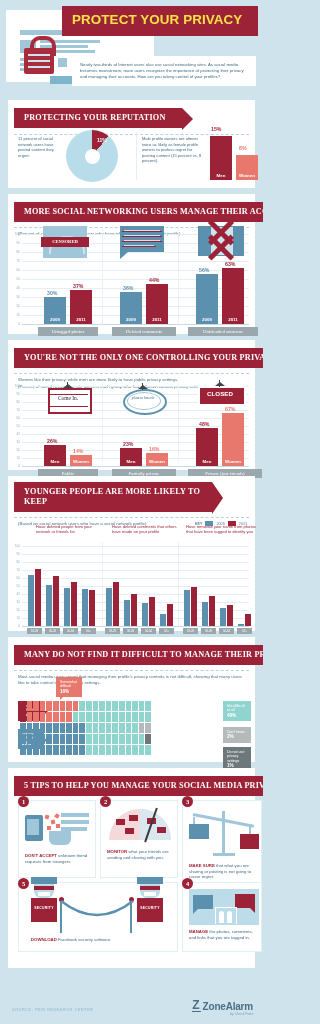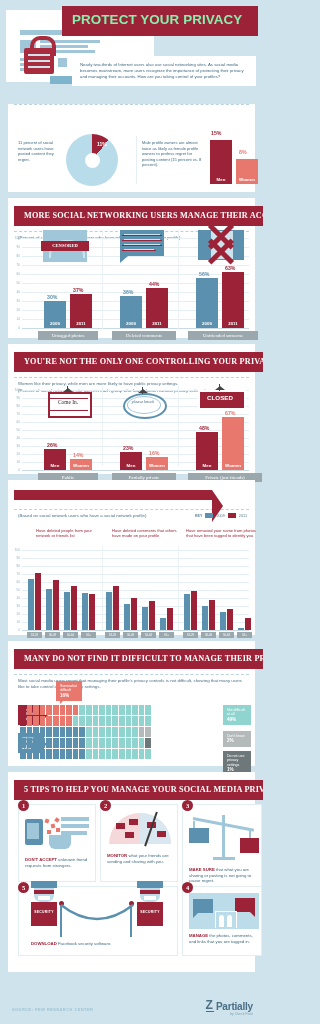--- a/index.html
+++ b/index.html
@@ -42,21 +42,21 @@
   .browserbar{position:absolute;left:14px;top:20px;width:125px;height:5px;background:#9fc6d9;}
   .bl{position:absolute;background:#9fc6d9;}
   .lockIcon{position:absolute;left:24px;top:48px;width:30px;height:26px;background:#a82c3e;border-radius:2px;}
   .lockShackle{position:absolute;left:30px;top:36px;width:18px;height:16px;border:4px solid #a82c3e;border-bottom:none;border-radius:10px 10px 0 0;}
   .lockLine{position:absolute;background:#cfe3ec;height:2px;left:28px;width:22px;}
   .titleBlock{
     position:absolute;left:62px;top:6px;width:196px;background:#9c2337;
     padding:7px 8px 9px 10px;box-sizing:border-box;
   }
   .t1{font-family:"Liberation Sans",sans-serif;font-weight:bold;color:#ffffff;font-size:11.2px;letter-spacing:.2px;line-height:12px;}
-  .t2{font-family:"Liberation Sans",sans-serif;font-weight:bold;color:#86efac;font-size:13.4px;letter-spacing:.1px;line-height:14px;}
+  .t2{font-family:"Liberation Sans",sans-serif;font-weight:bold;color:#fde047;font-size:13.4px;letter-spacing:.1px;line-height:14px;}
   .titleTail{position:absolute;left:78px;top:56px;width:0;height:0;border-left:12px solid #9c2337;border-bottom:9px solid transparent;}
   .titleTail2{position:absolute;right:10px;top:56px;width:0;height:0;border-right:10px solid #9c2337;border-bottom:8px solid transparent;}
   .introBox{position:absolute;left:72px;top:56px;width:184px;background:#fff;padding:6px 8px;box-sizing:border-box;}
   .introTxt{font-size:4.3px;line-height:6.1px;color:#3e6a82;}
 
   
   .donut{width:52px;height:52px;border-radius:50%;
     background:conic-gradient(#9c2337 0 11%, #b8dcea 11% 100%);
     position:relative;}
   .donut:after{content:"";position:absolute;left:50%;top:50%;width:15px;height:15px;
@@ -122,20 +122,25 @@
       <div class="t2">PROTECT YOUR PRIVACY</div>
     </div>
     <div class="titleTail"></div>
     <div class="titleTail2"></div>
     <div class="introBox">
       <div class="introTxt">Nearly two-thirds of Internet users also use social networking sites. As social media becomes mainstream, more users recognize the importance of protecting their privacy and managing their accounts. How are you taking control of your profiles?</div>
     </div>
   </div>
 
   <div class="panel" style="height:88px;">
+    <div class="bannerwrap" style="margin-left:6px;">
+      <div class="banner">
+        <span class="btxt">PROTECTING YOUR REPUTATION</span>
+      </div>
+    </div>
     <div class="dashline" style="margin-top:4px;"></div>
 
     <div style="position:absolute;left:10px;top:36px;width:46px;">
       <div style="font-size:4.1px;line-height:5.6px;color:#3e6a82;">11 percent of social network users have posted content they regret.</div>
     </div>
     <div style="position:absolute;left:58px;top:30px;">
       <div class="donut"></div>
       <div class="donutLbl">11%</div>
     </div>
     <div style="position:absolute;left:0;top:32px;bottom:8px;left:128px;width:1px;background:#e4eef3;"></div>
@@ -332,20 +337,21 @@
 
       <div class="catLbl" style="position:absolute;left:30px;top:87px;width:60px;">Public</div>
       <div class="catLbl" style="position:absolute;left:104px;top:87px;width:64px;">Partially private</div>
       <div class="catLbl" style="position:absolute;left:180px;top:87px;width:74px;">Private (just friends)</div>
     </div>
   </div>
 
   <div class="panel" style="height:155px;">
     <div class="bannerwrap" style="margin-left:6px;">
       <div class="banner two tall" style="width:180px;">
+        <span class="btxt">YOUNGER PEOPLE ARE MORE LIKELY TO KEEP</span>
       </div>
     </div>
     <div class="dashline" style="margin-top:3px;"></div>
 
     <div style="position:relative;height:12px;">
       <div class="subnote" style="position:absolute;left:0;top:0;">(Based on social network users who have a social network profile)</div>
       <div style="position:absolute;right:8px;top:3px;display:flex;align-items:center;gap:3px;">
         <span style="font-size:3.6px;color:#5b7f92;font-weight:bold;">KEY</span>
         <span style="display:inline-block;width:8px;height:5px;background:#5b90ae;"></span>
         <span style="font-size:3.8px;color:#5b7f92;">2009</span>
@@ -996,18 +1002,18 @@
         <b>DOWNLOAD</b><span> Facebook security software.</span>
       </div>
     </div>
     <div class="tipnum" style="left:10px;top:110px;">5</div>
   </div>
 
   <div class="footerTxt">SOURCE: PEW RESEARCH CENTER</div>
   <div class="logo">
     <div style="display:flex;align-items:flex-end;justify-content:flex-end;gap:2px;">
       <span class="zmark">Z</span>
-      <span class="logoMain">Partially</span>
+      <span class="logoMain">ZoneAlarm</span>
     </div>
     <div class="logoSub">by Check Point</div>
   </div>
 
 </div>
 
 </body></html>

